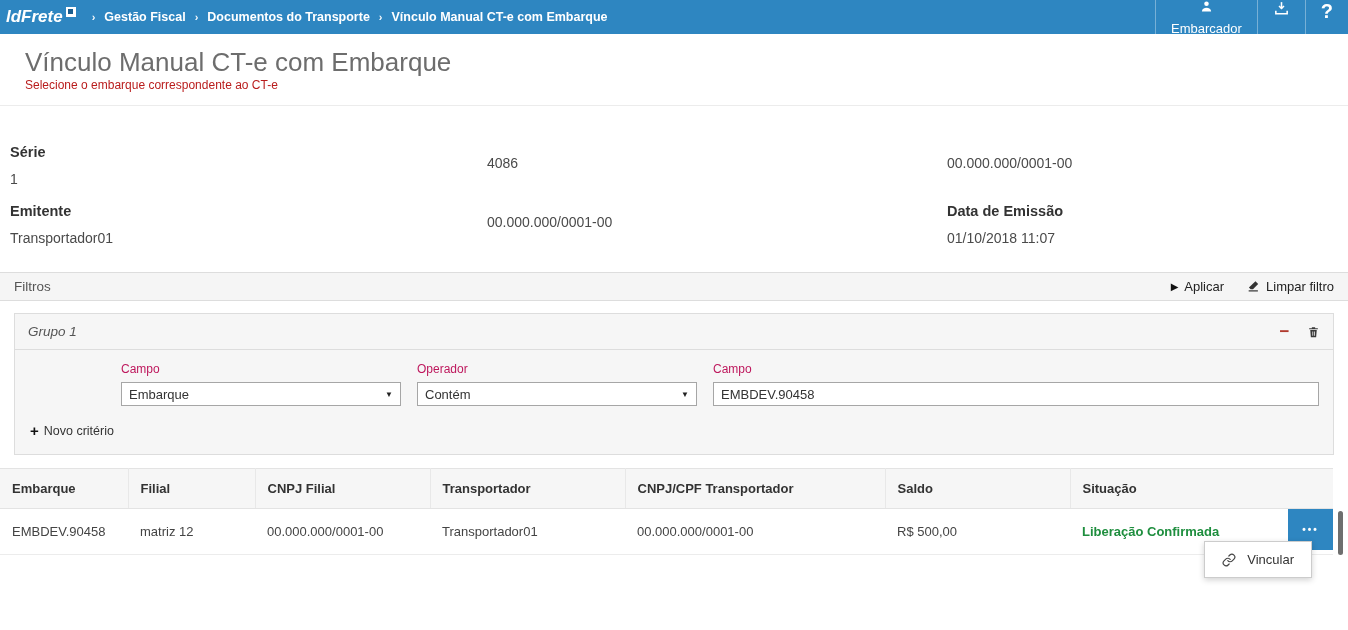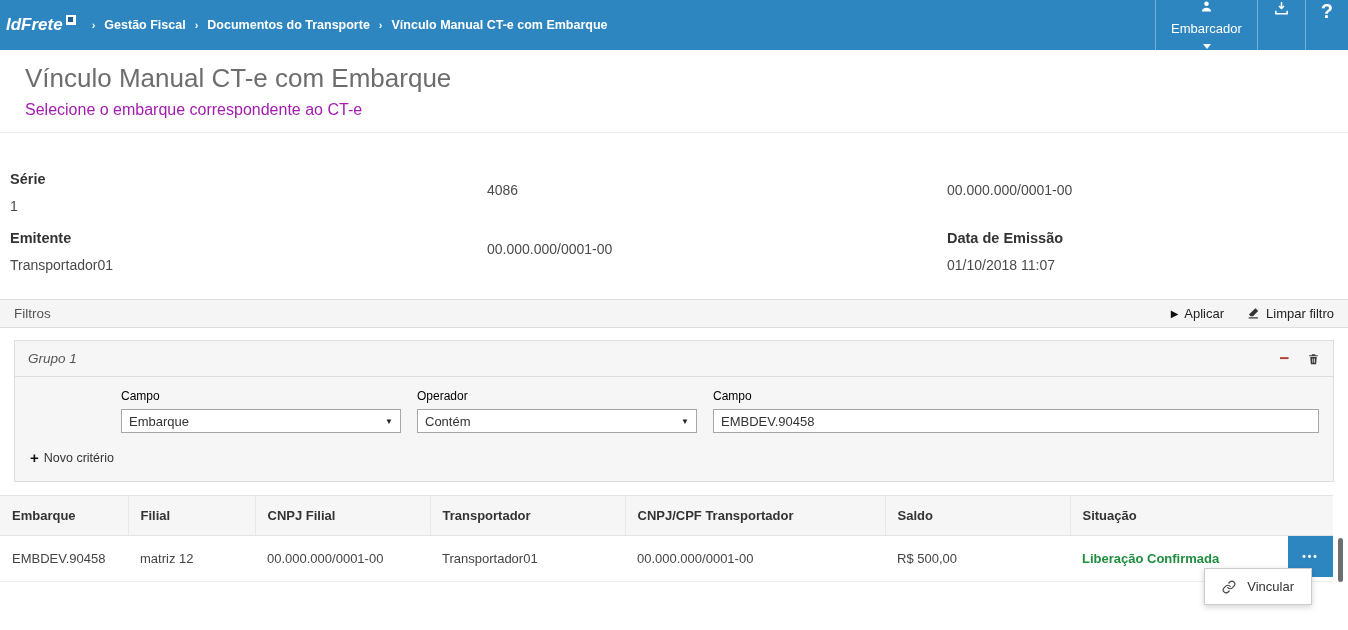--- a/index.html
+++ b/index.html
@@ -5,38 +5,38 @@
   :root{
     --accent:#2E86C1;
     --topbar:#2E86C1;
     --status_green:#1E8E3E;
     --remove_red:#B03A2E;
   }
   *{box-sizing:border-box;}
   html,body{margin:0;padding:0;width:1348px;height:630px;overflow:hidden;
     font-family:"Liberation Sans", sans-serif;background:#fff;}
   
-  .topbar{height:50px;background:var(--topbar);display:flex;align-items:stretch;color:#fff;}
+  .topbar{height:34px;background:var(--topbar);display:flex;align-items:stretch;color:#fff;}
   .logo{display:flex;align-items:center;padding:0 4px 0 6px;font-style:italic;
     font-weight:bold;font-size:17px;cursor:pointer;white-space:nowrap;}
   .logo-mark{width:10px;height:10px;background:#fff;margin:0 0 10px 3px;position:relative;}
   .logo-mark::after{content:"";position:absolute;left:2px;top:2px;width:5px;height:5px;background:#1b5e8f;}
   .breadcrumb{display:flex;align-items:center;font-size:12.5px;font-weight:bold;gap:9px;margin-left:12px;}
   .crumb{cursor:pointer;white-space:nowrap;}
   .crumb-sep{font-size:11px;opacity:.95;}
   .topbar-right{margin-left:auto;display:flex;align-items:stretch;}
   .tb-item{display:flex;align-items:center;gap:8px;padding:0 15px;
     border-left:1px solid rgba(255,255,255,.35);font-size:13px;cursor:pointer;flex-direction:column;}
   .caret-down{width:0;height:0;border-left:4px solid transparent;border-right:4px solid transparent;
     border-top:5px solid #fff;margin-left:2px;}
   .help-btn{font-size:20px;font-weight:bold;}
   
   .page-header{padding:13px 0 13px 25px;border-bottom:1px solid #ececec;}
   .page-title{font-size:26px;color:#6d6d6d;font-weight:400;}
-  .page-subtitle{font-size:16px;color:#a21caf;margin-top:7px;}
+  .page-subtitle{font-size:12px;color:#b91c1c;}
   
   .details{display:grid;grid-template-columns:477px 460px 1fr;padding:38px 26px 10px 10px;}
   .field{margin-bottom:16px;}
   .field-label{font-size:14.5px;font-weight:700;color:#333;}
   .field-value{font-size:14px;color:#4a4a4a;margin-top:11px;}
   
   .filters-bar{display:flex;align-items:center;background:#f5f5f5;border-top:1px solid #ddd;
     border-bottom:1px solid #ddd;padding:6px 14px;font-size:13.5px;color:#555;}
   .filters-actions{margin-left:auto;display:flex;gap:22px;align-items:center;}
   .filter-action{display:flex;align-items:center;gap:6px;font-size:13px;color:#222;cursor:pointer;}
@@ -44,21 +44,21 @@
   
   .group-panel{margin:12px 14px 13px;border:1px solid #ddd;background:#f6f6f6;}
   .group-header{display:flex;align-items:center;padding:9px 13px;border-bottom:1px solid #ddd;
     font-size:13.5px;color:#555;font-style:italic;}
   .group-icons{margin-left:auto;display:flex;gap:18px;align-items:center;}
   .minus-icon{color:var(--remove_red);font-weight:bold;font-size:17px;line-height:1;cursor:pointer;}
   .icon-btn{cursor:pointer;display:flex;align-items:center;}
   .group-body{padding:12px 13px 14px;}
   .criteria-row{display:flex;gap:16px;padding-left:93px;}
   .f-col{display:flex;flex-direction:column;}
-  .f-label{font-size:12px;color:#000000;margin-bottom:6px;}
+  .f-label{font-size:12px;color:#be185d;margin-bottom:6px;}
   .select{width:280px;height:24px;background:#fff;border:1px solid #a6a6a6;display:flex;
     align-items:center;justify-content:space-between;font-size:13px;color:#333;padding:0 7px;cursor:pointer;}
   .select-caret{font-size:8px;color:#222;}
   .valor-col{flex:1;padding-right:1px;}
   .text-input{height:24px;border:1px solid #a6a6a6;font-size:13px;padding:0 7px;color:#333;
     width:100%;font-family:inherit;outline:none;}
   .new-criteria{margin-top:16px;margin-left:2px;font-size:12.5px;color:#333;display:inline-flex;
     align-items:center;gap:5px;cursor:pointer;}
   .plus-icon{font-weight:bold;font-size:15px;color:#111;}
   

